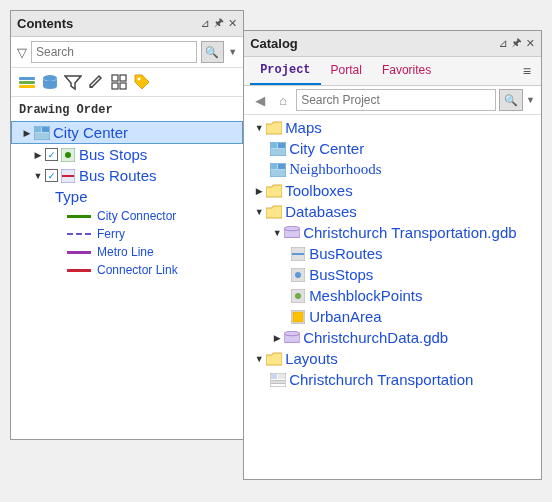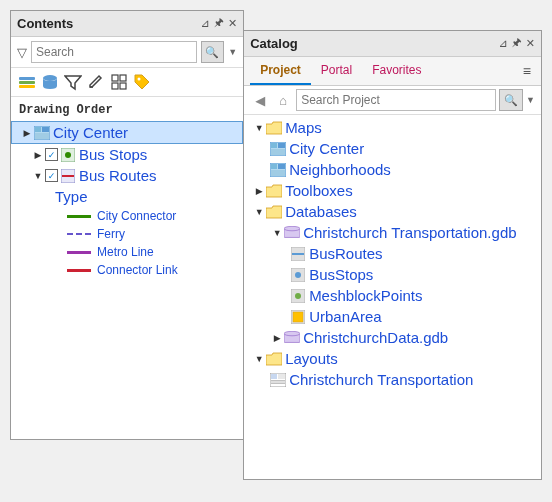--- a/index.html
+++ b/index.html
@@ -217,22 +217,23 @@
     .catalog-tab {
       padding: 6px 10px;
       font-size: 12px;
       color: #be185d;
       cursor: pointer;
       border-bottom: 2px solid transparent;
     }
 
     .catalog-tab.active {
       border-bottom: 2px solid #0078d4;
-      color: #a16207;
+      color: #4c1d95;
       font-weight: 600;
+      font-family: Liberation Mono, monospace;
     }
 
     .hamburger-btn {
       font-size: 14px;
       color: #555;
       cursor: pointer;
       padding: 4px;
     }
 
     .nav-bar {
@@ -433,21 +434,21 @@
         <svg width="16" height="14" viewBox="0 0 16 14">
             <rect x="0" y="0" width="16" height="14" fill="#b3d9f0" stroke="#5b9bd5" stroke-width="1"></rect>
             <rect x="1" y="1" width="6" height="5" fill="#7abadc"></rect>
             <rect x="8" y="1" width="7" height="5" fill="#5b9bd5"></rect>
             <rect x="1" y="7" width="14" height="6" fill="#a0cce4"></rect>
           </svg>
       </span>
       <span class="item-label">City Center</span>
     </div>
 
-    <div class="tree-item" style="padding-left:26px;">
+    <div class="tree-item" style="padding-left:26px;font-family:Liberation Serif, serif;">
       <span class="item-icon">
         <svg width="16" height="14" viewBox="0 0 16 14">
             <rect x="0" y="0" width="16" height="14" fill="#b3d9f0" stroke="#5b9bd5" stroke-width="1"></rect>
             <rect x="1" y="1" width="6" height="5" fill="#7abadc"></rect>
             <rect x="8" y="1" width="7" height="5" fill="#5b9bd5"></rect>
             <rect x="1" y="7" width="14" height="6" fill="#a0cce4"></rect>
           </svg>
       </span>
       <span class="item-label">Neighborhoods</span>
     </div>

